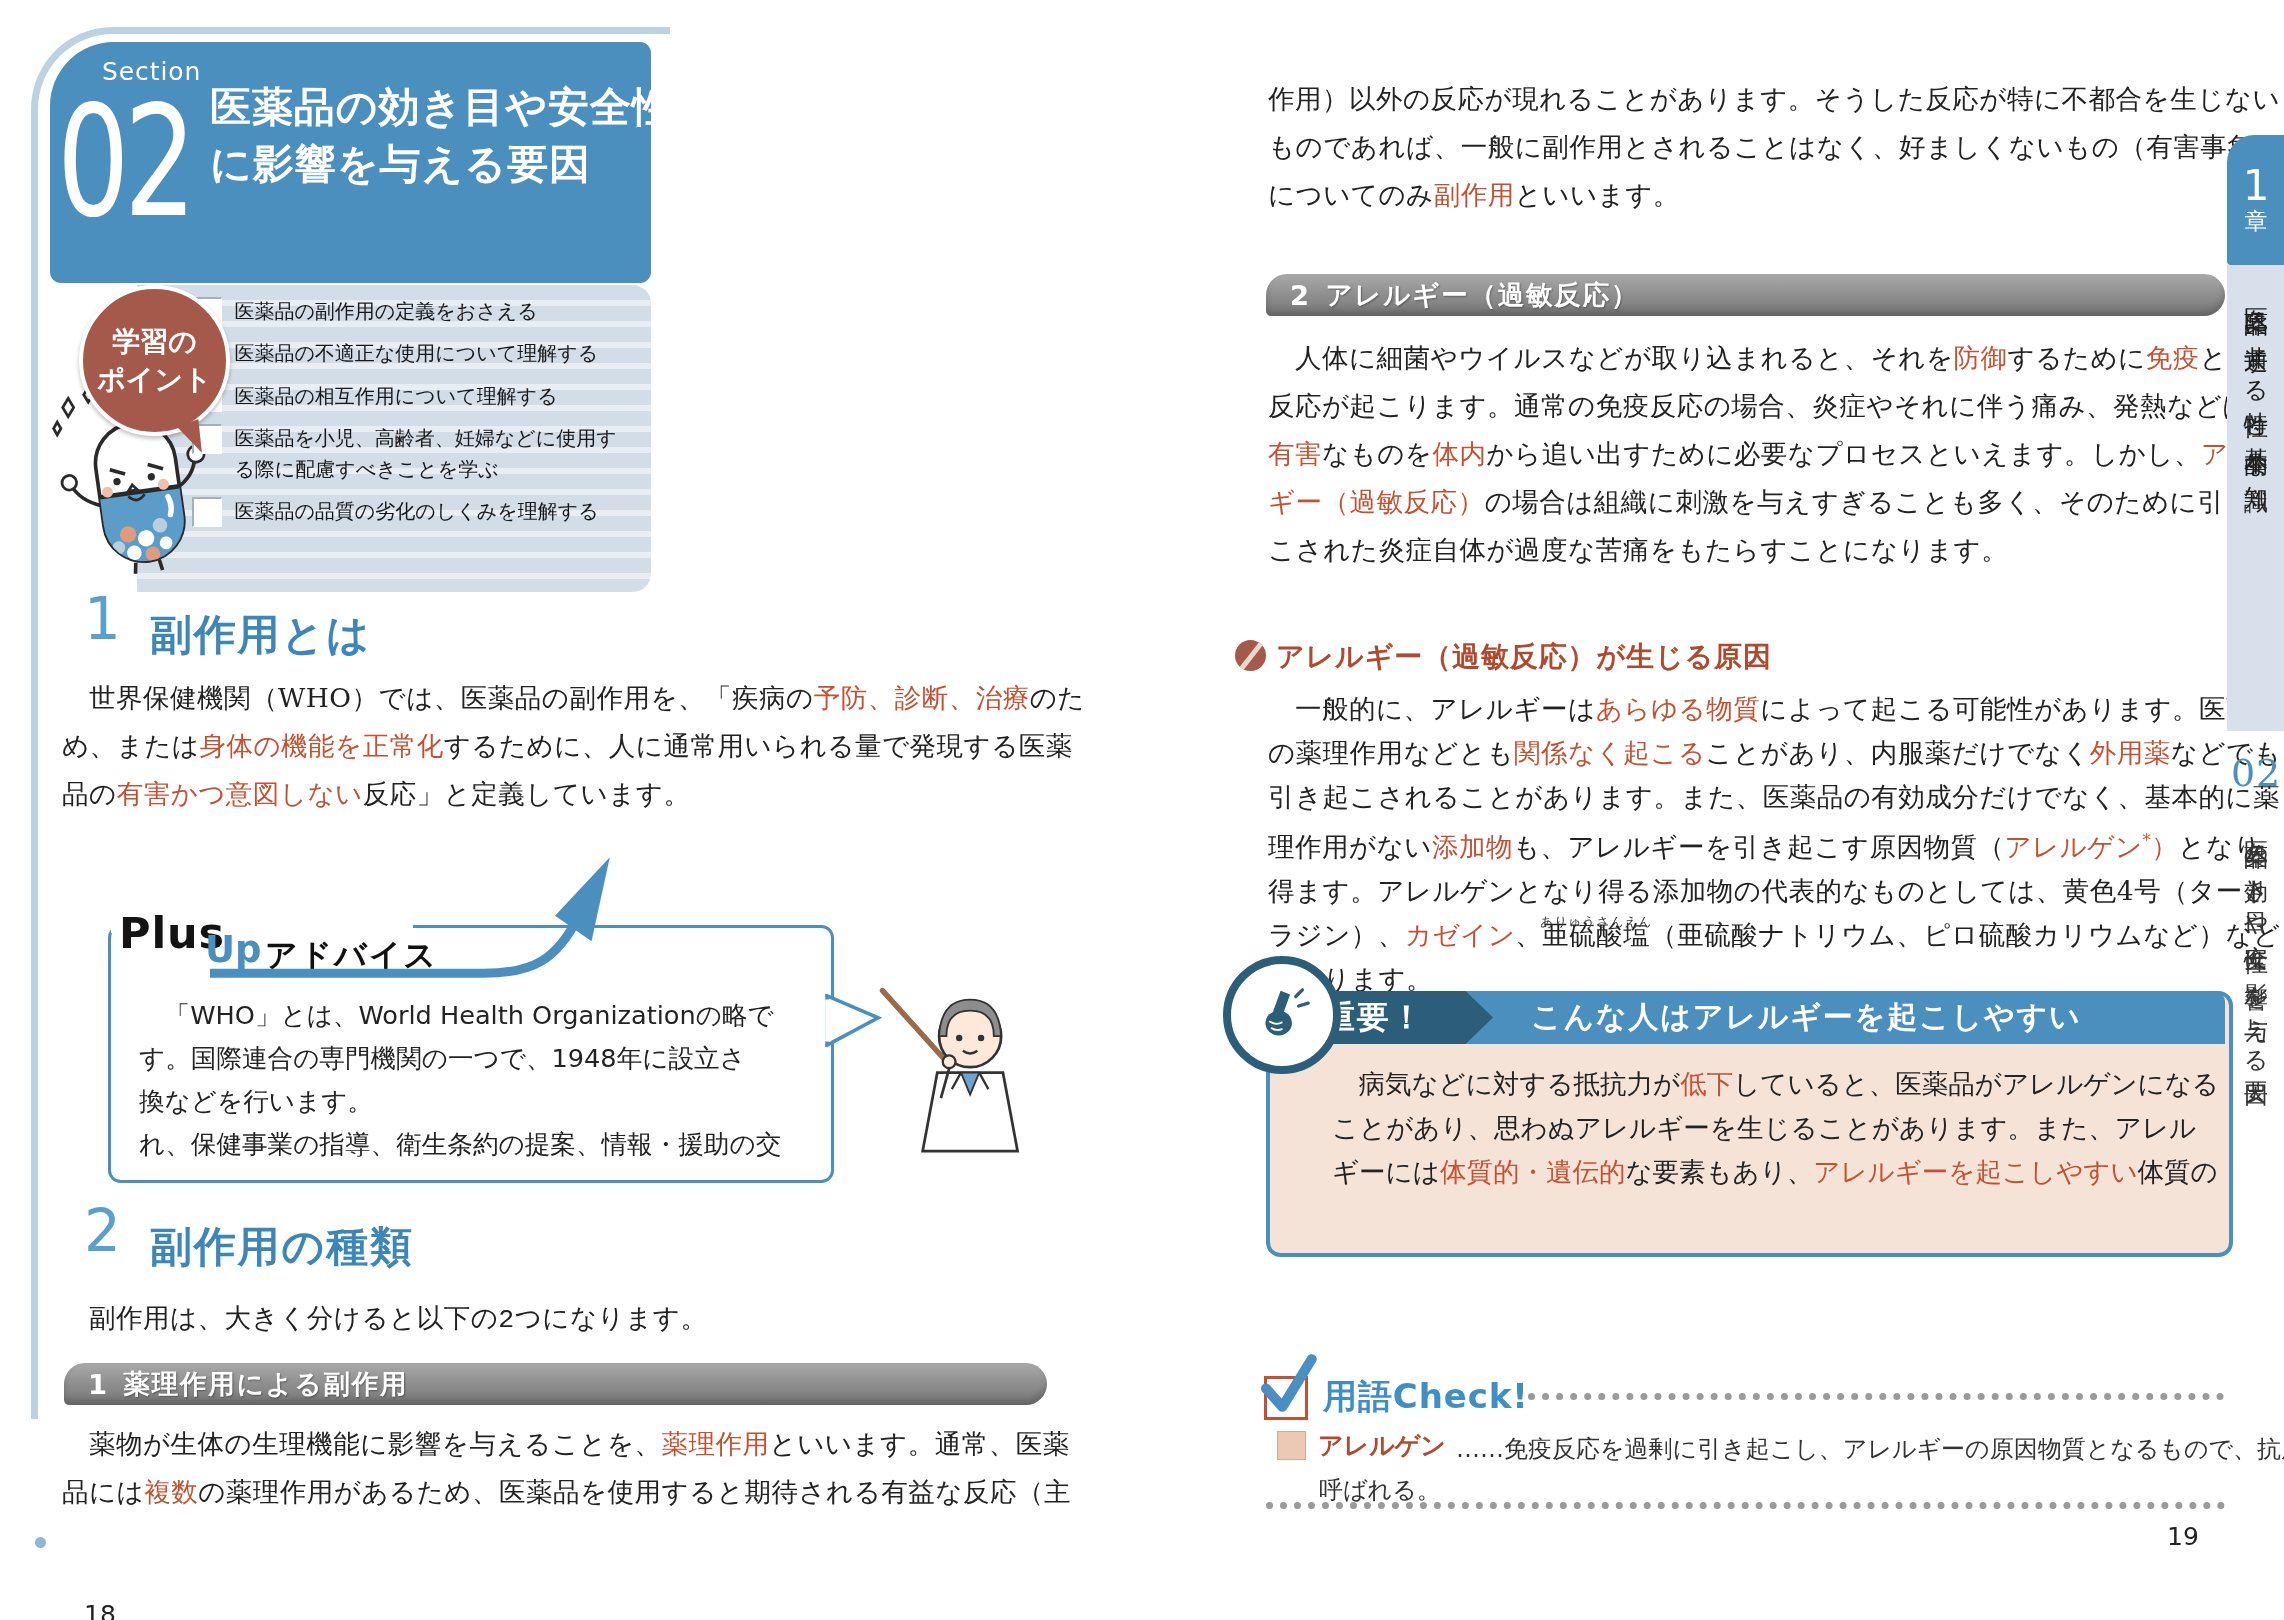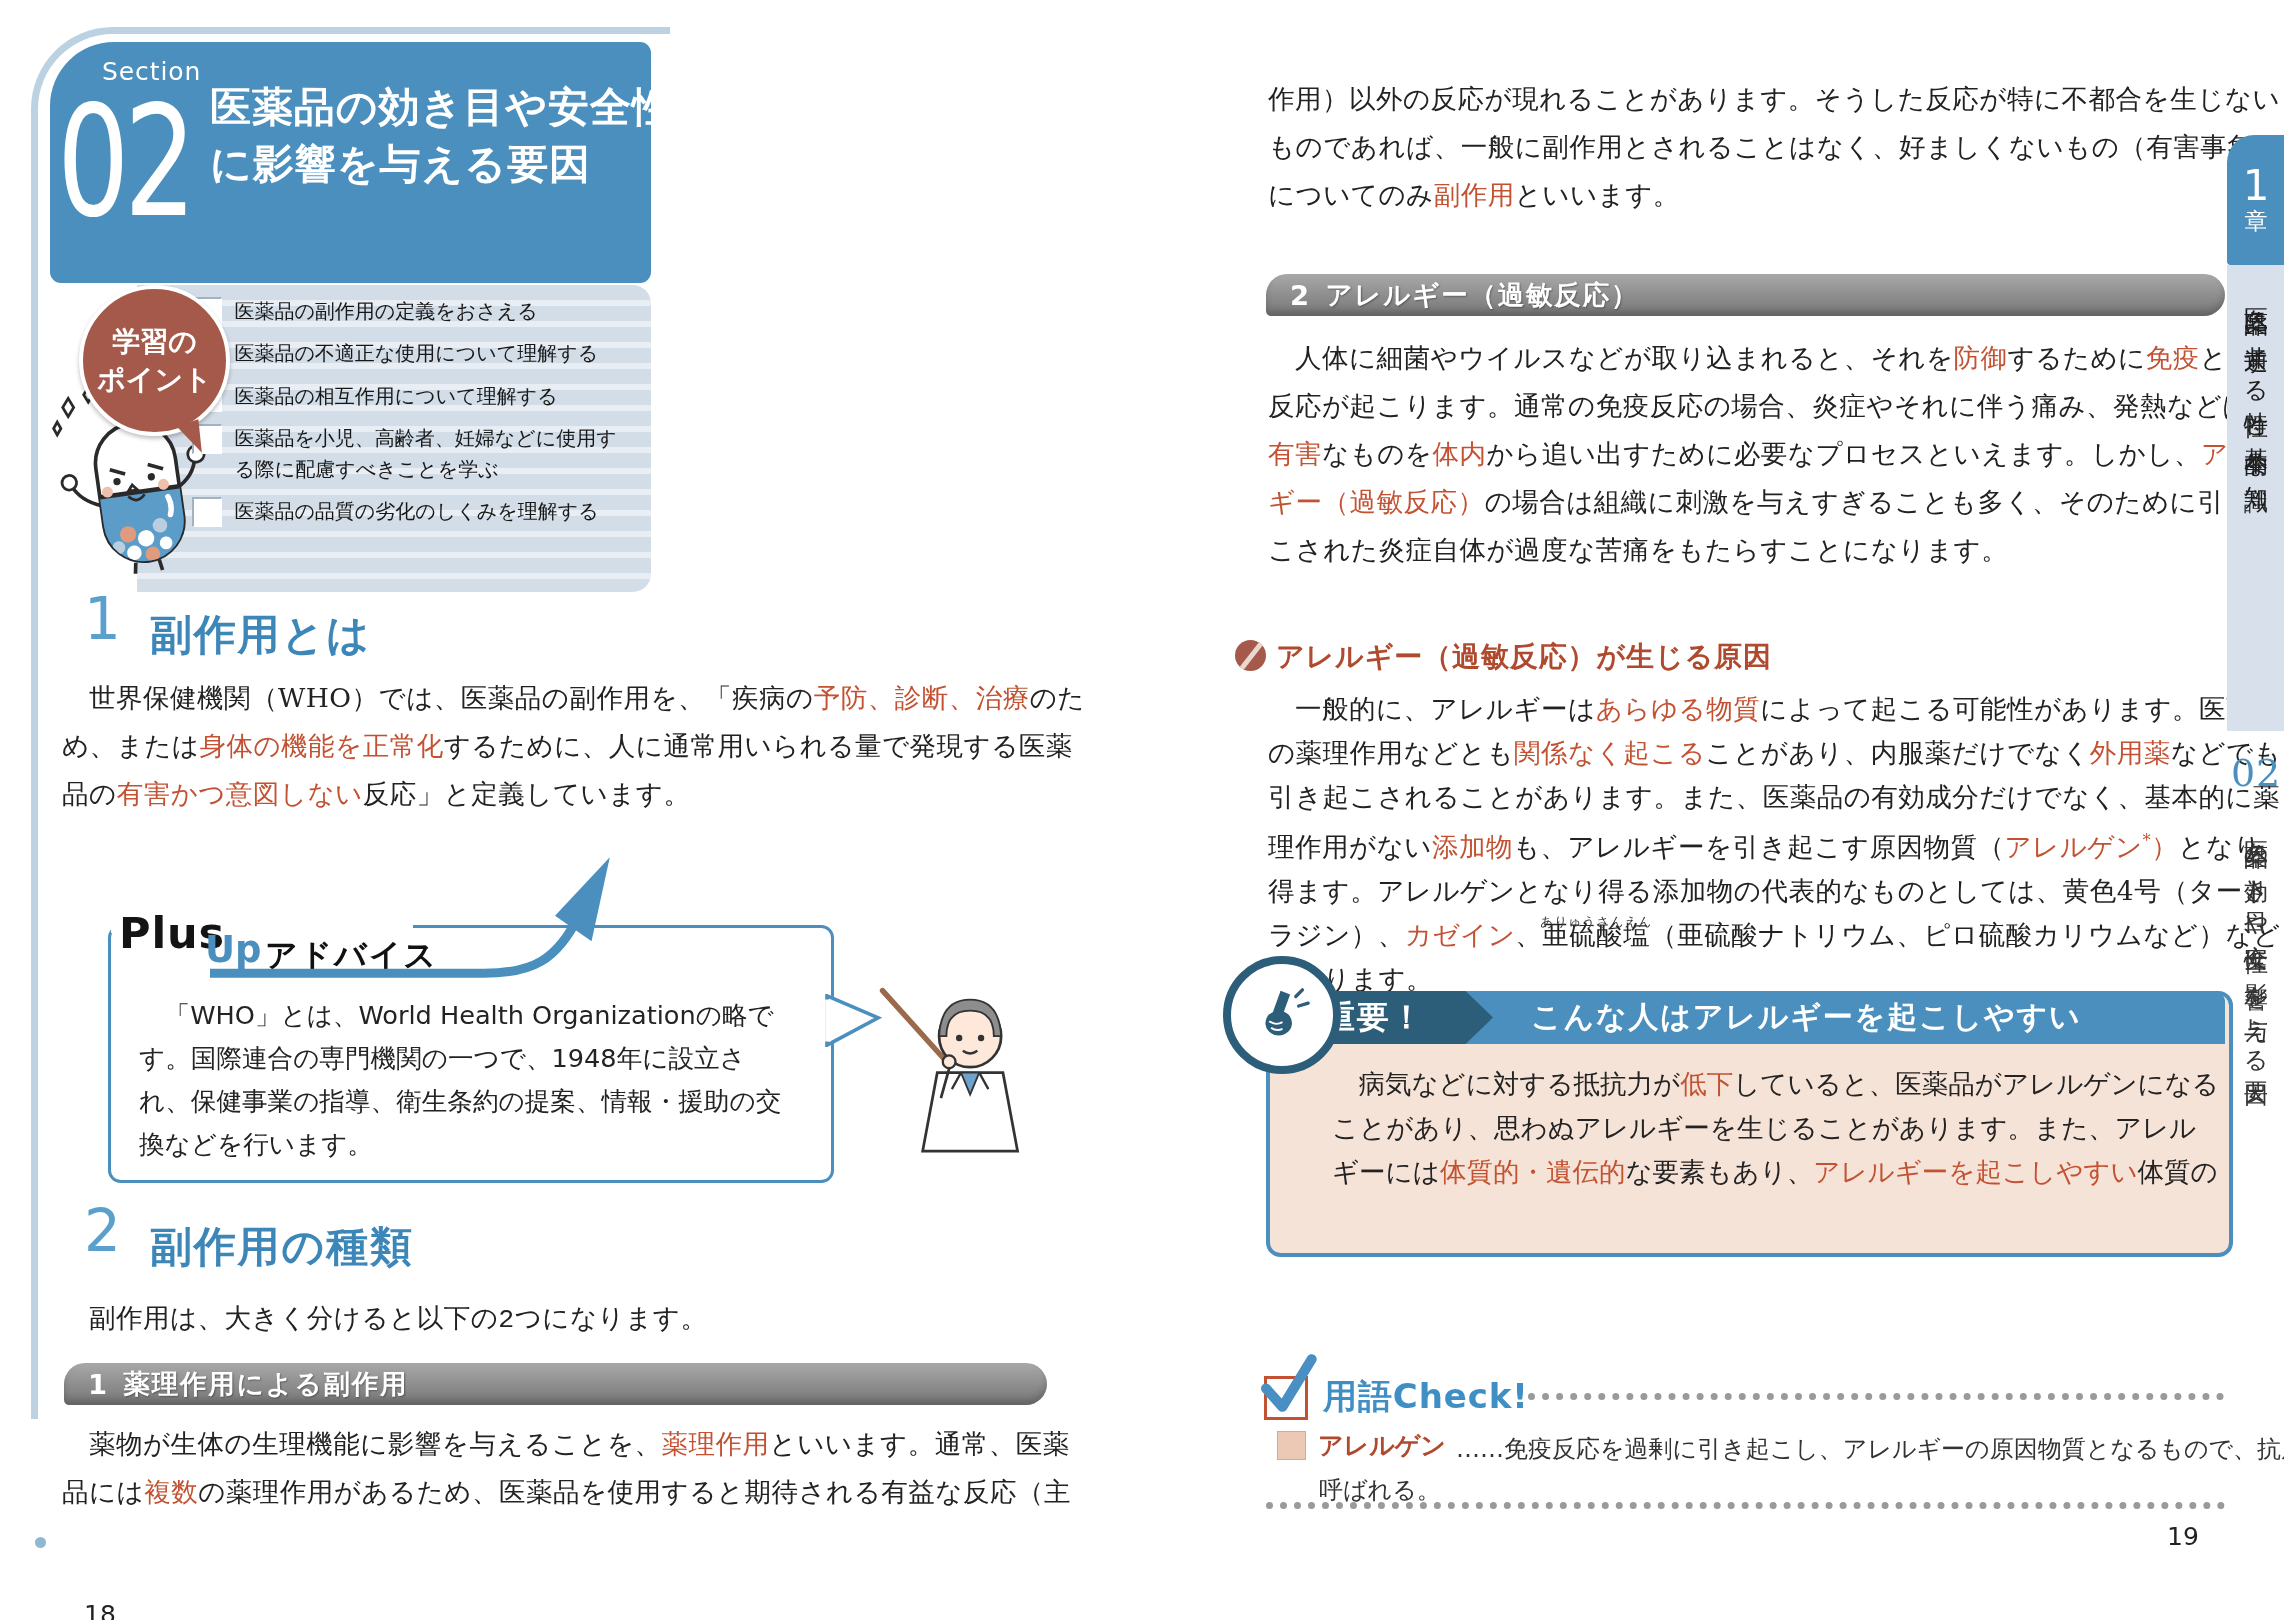--- a/index.html
+++ b/index.html
@@ -206,22 +206,22 @@
   <path d="M0 135 H300 C352 135 380 122 405 70" stroke="#4a8fbe" stroke-width="10" fill="none"></path>
   <path d="M378 72 L438 8 L418 100 Z" fill="#4a8fbe"></path>
 </svg>
 <svg class="abs plus-tail" width="57" height="53" viewBox="0 0 62 58">
   <polygon points="2,2 58,26 2,56" fill="#fff" stroke="#4a8fbe" stroke-width="4"></polygon>
   <rect x="0" y="6" width="6" height="46" fill="#fff"></rect>
 </svg>
 <div class="abs para para-goth plusbody">
     <div class="tl"><span>　「WHO」とは、World Health Organizationの略で</span></div>
     <div class="tl"><span>す。国際連合の専門機関の一つで、1948年に設立さ</span></div>
+    <div class="tl"><span>換などを行います。</span></div>
     <div class="tl"><span>れ、保健事業の指導、衛生条約の提案、情報・援助の交</span></div>
-    <div class="tl"><span>換などを行います。</span></div>
   </div>
 
 <svg class="abs doctor" width="187" height="224" viewBox="0 0 205 245">
   <path d="M28 42 L100 122" stroke="#9a6a4a" stroke-width="6" stroke-linecap="round"></path>
   <circle cx="124" cy="92" r="34" fill="#fde8da" stroke="#333" stroke-width="3"></circle>
   <path d="M90 92 Q92 52 124 52 Q156 52 158 92 L150 92 Q150 64 124 64 Q98 64 98 92 Z" fill="#8d8d8d" stroke="#333" stroke-width="2"></path>
   <circle cx="112" cy="94" r="3.5" fill="#333"></circle>
   <circle cx="136" cy="94" r="3.5" fill="#333"></circle>
   <path d="M116 108 q8 6 16 0" stroke="#333" stroke-width="2.5" fill="none"></path>
   <path d="M88 132 L160 132 L176 218 L72 218 Z" fill="#fff" stroke="#333" stroke-width="3"></path>

